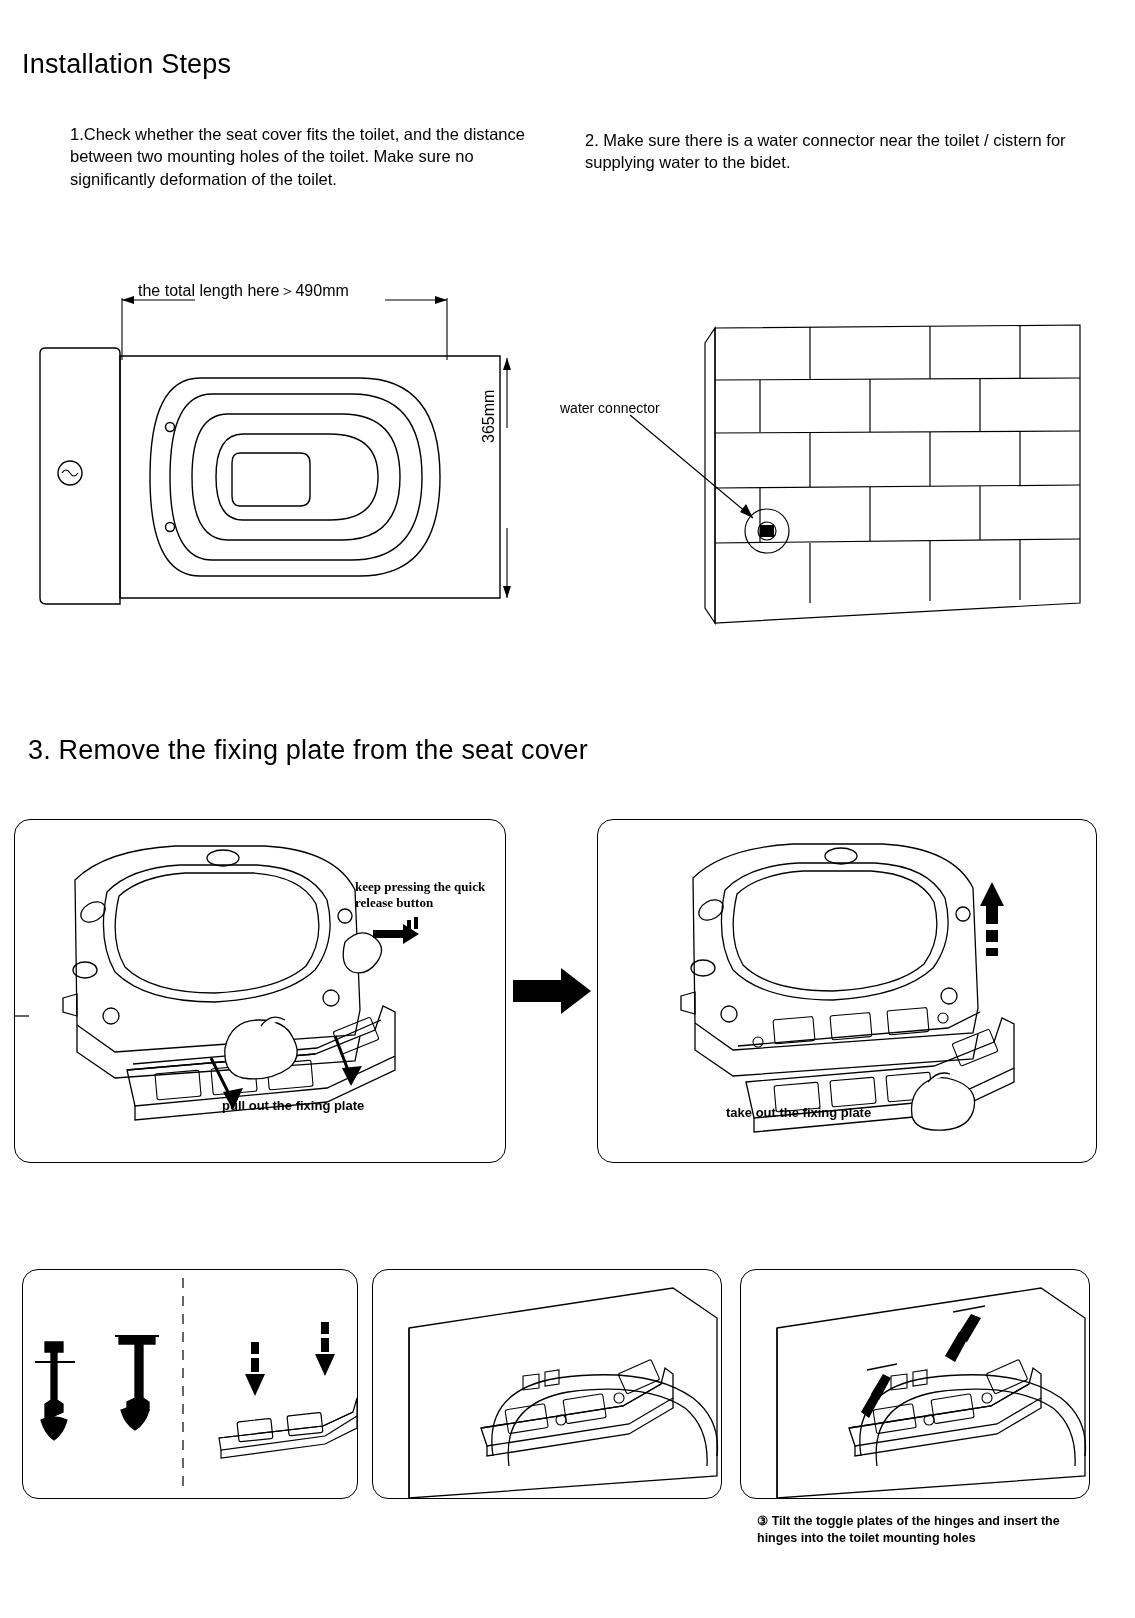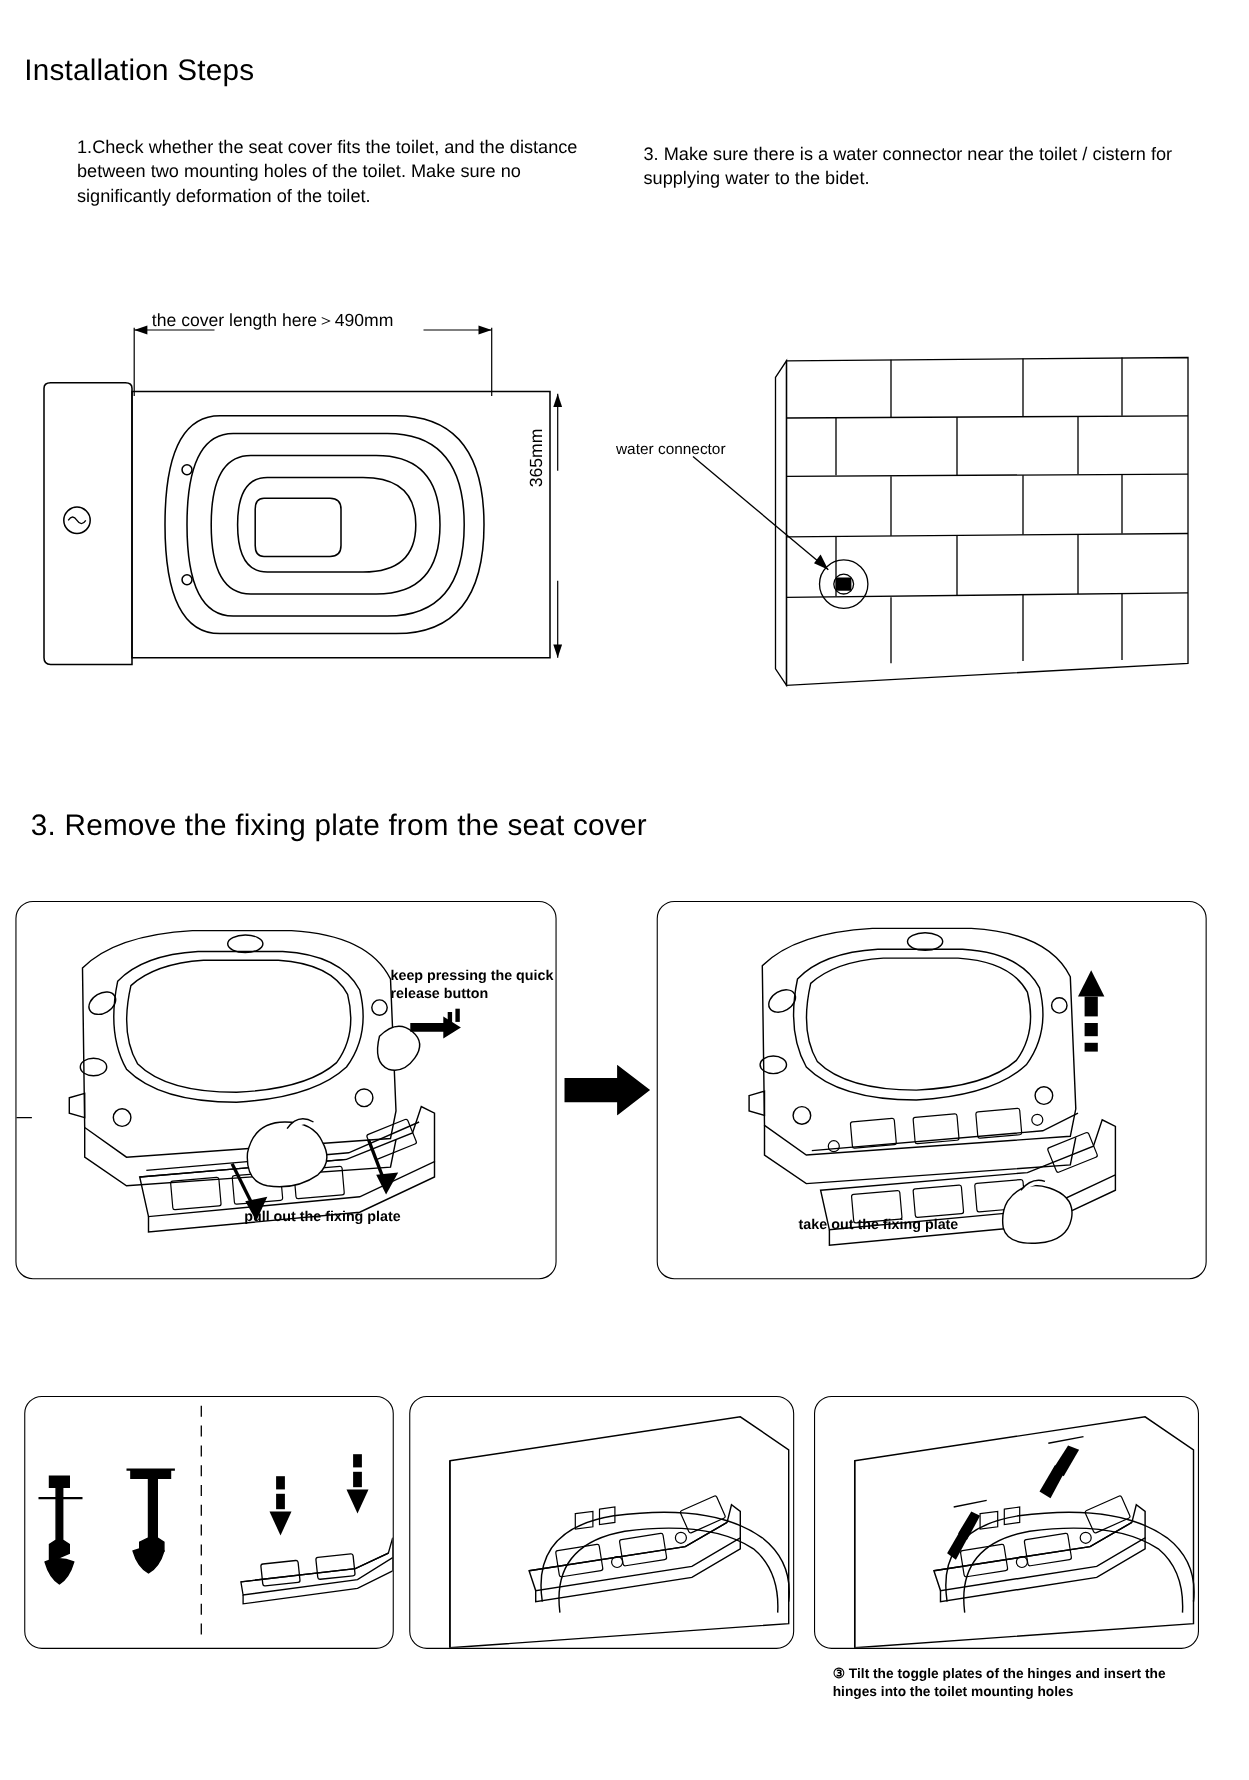--- a/index.html
+++ b/index.html
@@ -48,20 +48,21 @@
     border: 1.4px solid #000;
     border-radius: 16px;
     box-sizing: border-box;
   }
 
   .lbl {
     position: absolute;
     font-size: 13px;
     font-weight: bold;
     line-height: 1.25;
+    font-family: Liberation Serif, serif;
   }
   .lbl-reg {
     position: absolute;
     font-size: 13.5px;
     line-height: 1.3;
   }
   .cap {
     position: absolute;
     font-size: 13px;
     font-weight: bold;
@@ -104,21 +105,21 @@
   #lbl-keep-pressing { left: 355px; top: 866px; width: 160px; }
 </style>
 </head>
 <body>
 
 <div class="page">
 
   <div class="h-main" id="title-installation-steps">Installation Steps</div>
 
   <div class="step-text" id="step1-text">1.Check whether the seat cover  fits the toilet, and the distance between two mounting holes of the toilet. Make sure no significantly deformation of the toilet.</div>
-  <div class="step-text" id="step2-text">3. Make sure there is a water connector near the toilet / cistern for supplying water to the bidet.</div>
+  <div class="step-text" id="step2-text">2. Make sure there is a water connector near the toilet / cistern for supplying water to the bidet.</div>
 
   <div style="position:absolute; left:0px; top:255px; width:560px; height:370px;">
     <svg width="560" height="370" viewBox="0 0 560 370">
       <g fill="none" stroke="#000" stroke-width="1.4">
 
         <path d="M40 85 L40 330 Q40 336 46 336 L120 336 L120 85 Q120 80 114 80 L46 80 Q40 80 40 85 Z"></path>
 
         <path d="M120 88 L500 88 L500 330 L120 330 Z"></path>
 
         <path d="M200 110 Q150 110 150 209 Q150 308 200 308 L360 308 Q440 308 440 209 Q440 110 360 110 Z"></path>
@@ -149,21 +150,21 @@
       <g stroke="#000" stroke-width="1.1" fill="none">
         <line x1="507" y1="90" x2="507" y2="160"></line>
         <line x1="507" y1="260" x2="507" y2="330"></line>
       </g>
       <g fill="#000">
         <polygon points="507,90 503,102 511,102"></polygon>
         <polygon points="507,330 503,318 511,318"></polygon>
       </g>
     </svg>
   </div>
-  <div class="dimtext" id="dim-length-label">the cover length here＞490mm</div>
+  <div class="dimtext" id="dim-length-label">the total length here＞490mm</div>
   <div class="dimtext" id="dim-height-label">365mm</div>
 
   <div style="position:absolute; left:560px; top:290px; width:560px; height:340px;">
     <svg width="560" height="340" viewBox="0 0 560 340">
       <g fill="none" stroke="#000" stroke-width="1.2">
 
         <path d="M155 25 L520 22 L520 300 L155 320 Z"></path>
         <path d="M145 40 L155 25 L155 320 L145 305 Z"></path>
 
         <line x1="155" y1="77" x2="520" y2="75"></line>

